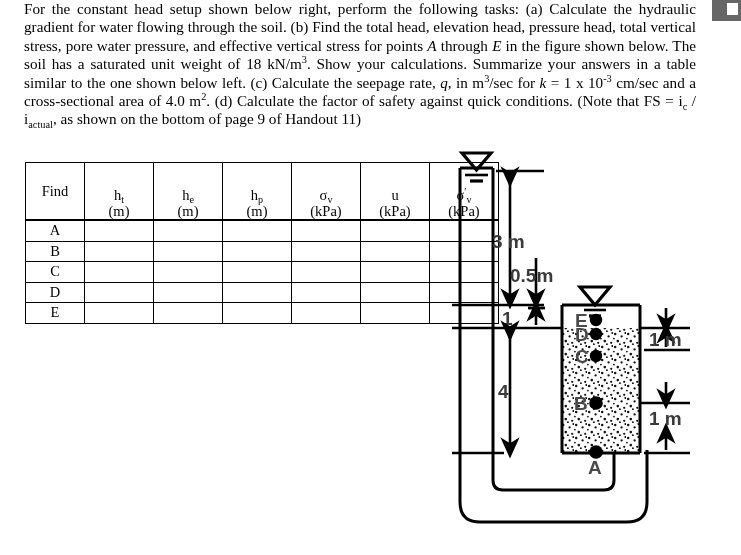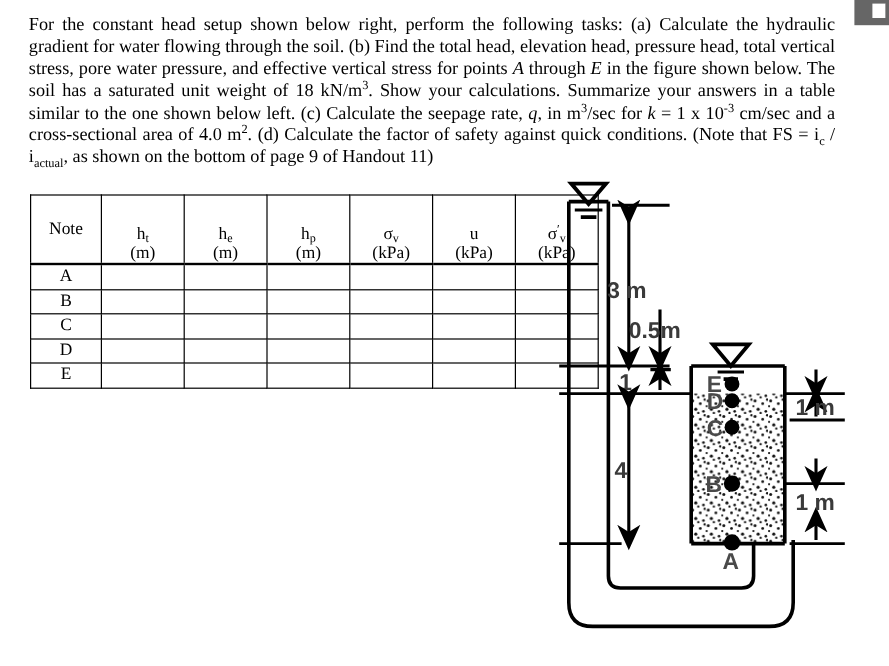--- a/index.html
+++ b/index.html
@@ -40,21 +40,21 @@
     position: absolute;
     left: 26px; top: 3px;
     width: 3px; height: 12px;
     background: #666666;
   }
 
   
   #problem-text {
     position: absolute;
     left: 24px;
-    top: 12px;
+    top: 0;
     width: 672px;
     font-size: 15.2px;
     line-height: 18.4px;
     text-align: justify;
     text-justify: inter-word;
   }
   #problem-text .it { font-style: italic; }
   #problem-text sup { font-size: 0.68em; vertical-align: super; line-height: 0; }
   #problem-text sub { font-size: 0.68em; vertical-align: sub; line-height: 0; }
 
@@ -86,21 +86,21 @@
   .tbl-body tr td:not(.pt-cell) { border-top: none; border-bottom: none; }
   .tbl-body tr:first-child td:not(.pt-cell) { border-top: none; }
   .tbl-body tr:last-child td:not(.pt-cell) { border-bottom: none; }
   .tbl-body tr td.pt-cell { border-top: none; border-bottom: none; }
   sub.sm { font-size: 0.7em; vertical-align: -0.25em; line-height: 0; }
   sup.sm { font-size: 0.7em; vertical-align: 0.45em; line-height: 0; }
 
   
   #figure {
     position: absolute;
-    left: 458px;
+    left: 444px;
     top: 150px;
     width: 279px;
     height: 405px;
   }
   #figure svg { display: block; }
 
   .fig-label {
     font-family: "Liberation Sans", sans-serif;
     font-weight: bold;
     fill: #3a3a3a;
@@ -119,21 +119,21 @@
   <div class="white-notch"></div>
   <div class="gray-tail"></div>
 </div>
 
 <div id="problem-text"><span>For the constant head setup shown below right, perform the following tasks:  (a) Calculate the hydraulic gradient for water flowing through the soil.  (b) Find the total head, elevation head, pressure head, total vertical stress, pore water pressure, and effective vertical stress for points </span><span class="it">A</span><span> through </span><span class="it">E</span><span> in the figure shown below.  The soil has a saturated unit weight of 18 kN/m</span><sup>3</sup><span>.  Show your calculations.  Summarize your answers in a table similar to the one shown below left.  (c) Calculate the seepage rate, </span><span class="it">q</span><span>, in m</span><sup>3</sup><span>/sec for </span><span class="it">k</span><span> = 1 x 10</span><sup>-3</sup><span> cm/sec and a cross-sectional area of 4.0 m</span><sup>2</sup><span>.  (d)  Calculate the factor of safety against quick conditions. (Note that FS = i</span><sub>c</sub><span> / i</span><sub>actual</sub><span>, as shown on the bottom of page 9 of Handout 11)</span></div>
 
 <table id="answer-table">
   <tbody>
     <tr class="tbl-head">
       <td class="col-point">
-        <span class="unit">Note</span>
+        <span class="unit">Find</span>
       </td>
       <td class="col-data">
         <span class="sym">h<sub class="sm">t</sub></span>
         <span class="unit">(m)</span>
       </td>
       <td class="col-data">
         <span class="sym">h<sub class="sm">e</sub></span>
         <span class="unit">(m)</span>
       </td>
       <td class="col-data">

